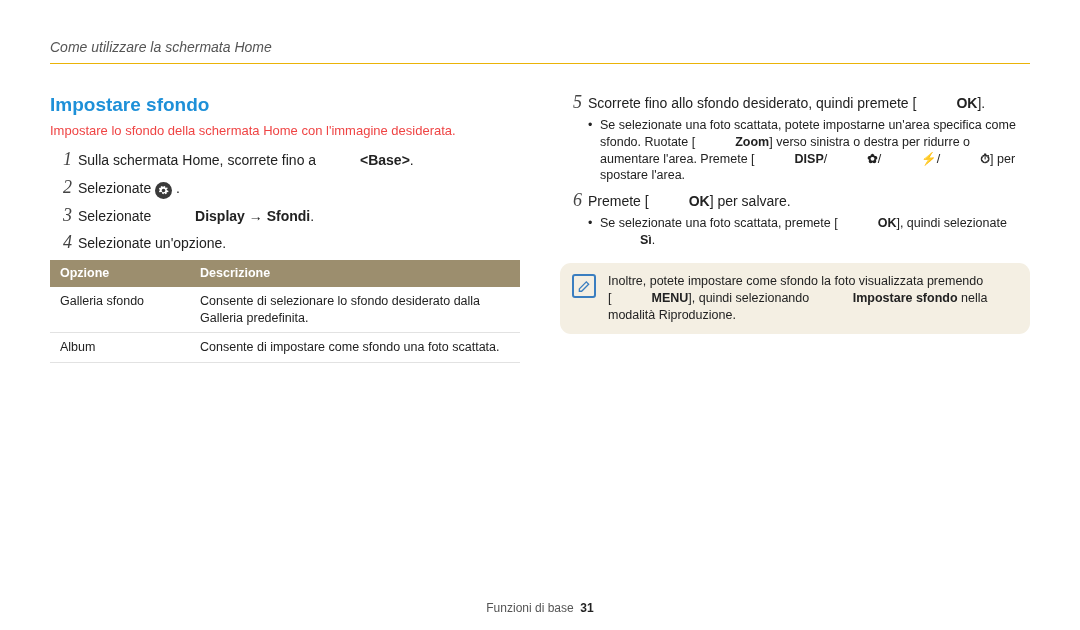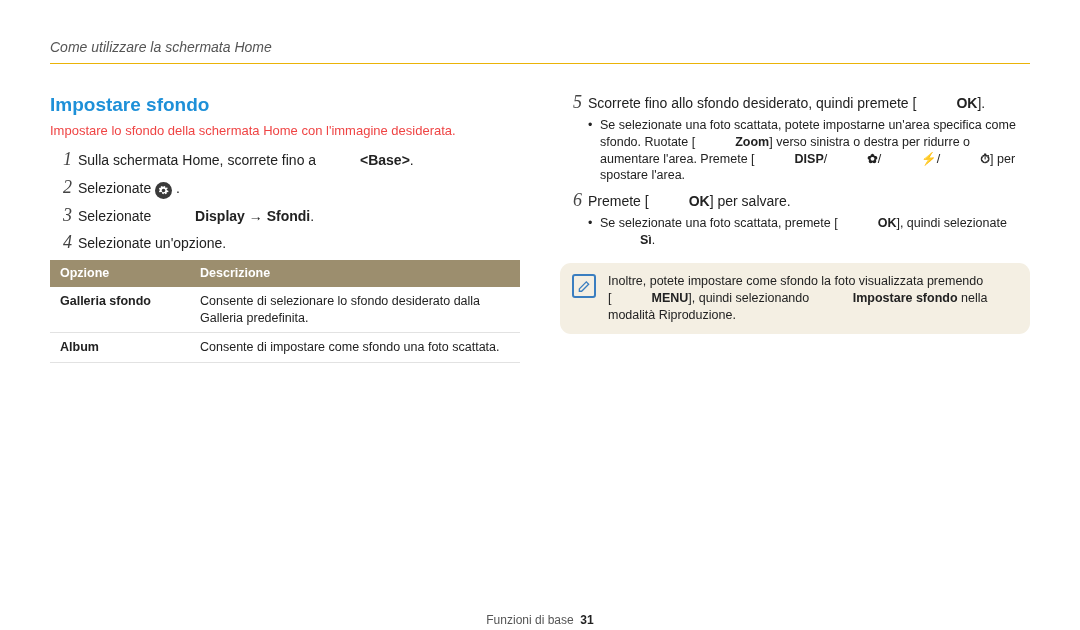--- a/index.html
+++ b/index.html
@@ -114,21 +114,21 @@
     text-align: left;
     font-weight: 600;
     padding: 5px 10px;
   }
   table.opt td {
     padding: 6px 10px;
     vertical-align: top;
     border-bottom: 1px solid #e2e2e2;
   }
   table.opt td:first-child {
-    font-weight: 700;
+    font-weight: 400;
     white-space: nowrap;
     width: 120px;
   }
   .note-box {
     display: flex;
     background: #f4efe3;
     border-radius: 11px;
     padding: 10px 12px;
     margin-top: 14px;
     gap: 12px;
@@ -139,21 +139,21 @@
     border: 2px solid #3a7ec0;
     border-radius: 3px;
     display: flex;
     align-items: center; justify-content: center;
     flex-shrink: 0;
     margin-top: 1px;
   }
   .note-icon svg { width: 14px; height: 14px; stroke: #3a7ec0; fill: none; stroke-width: 2.2; }
   .footer {
     position: absolute;
-    left: 0; right: 0; bottom: 2px;
+    left: 0; right: 0; bottom: 14px;
     text-align: center;
     font-size: 12px;
     color: #555;
   }
   .footer .pg { font-weight: 600; color: #222; }
 </style>
 </head>
 <body>
 
 <div class="page">

